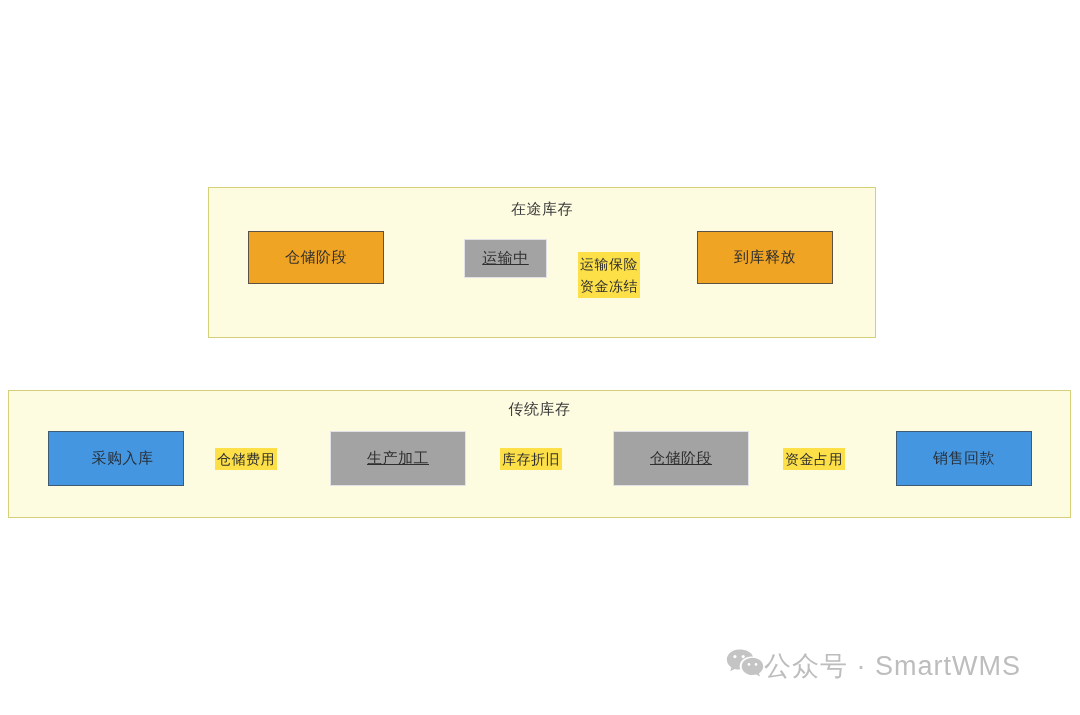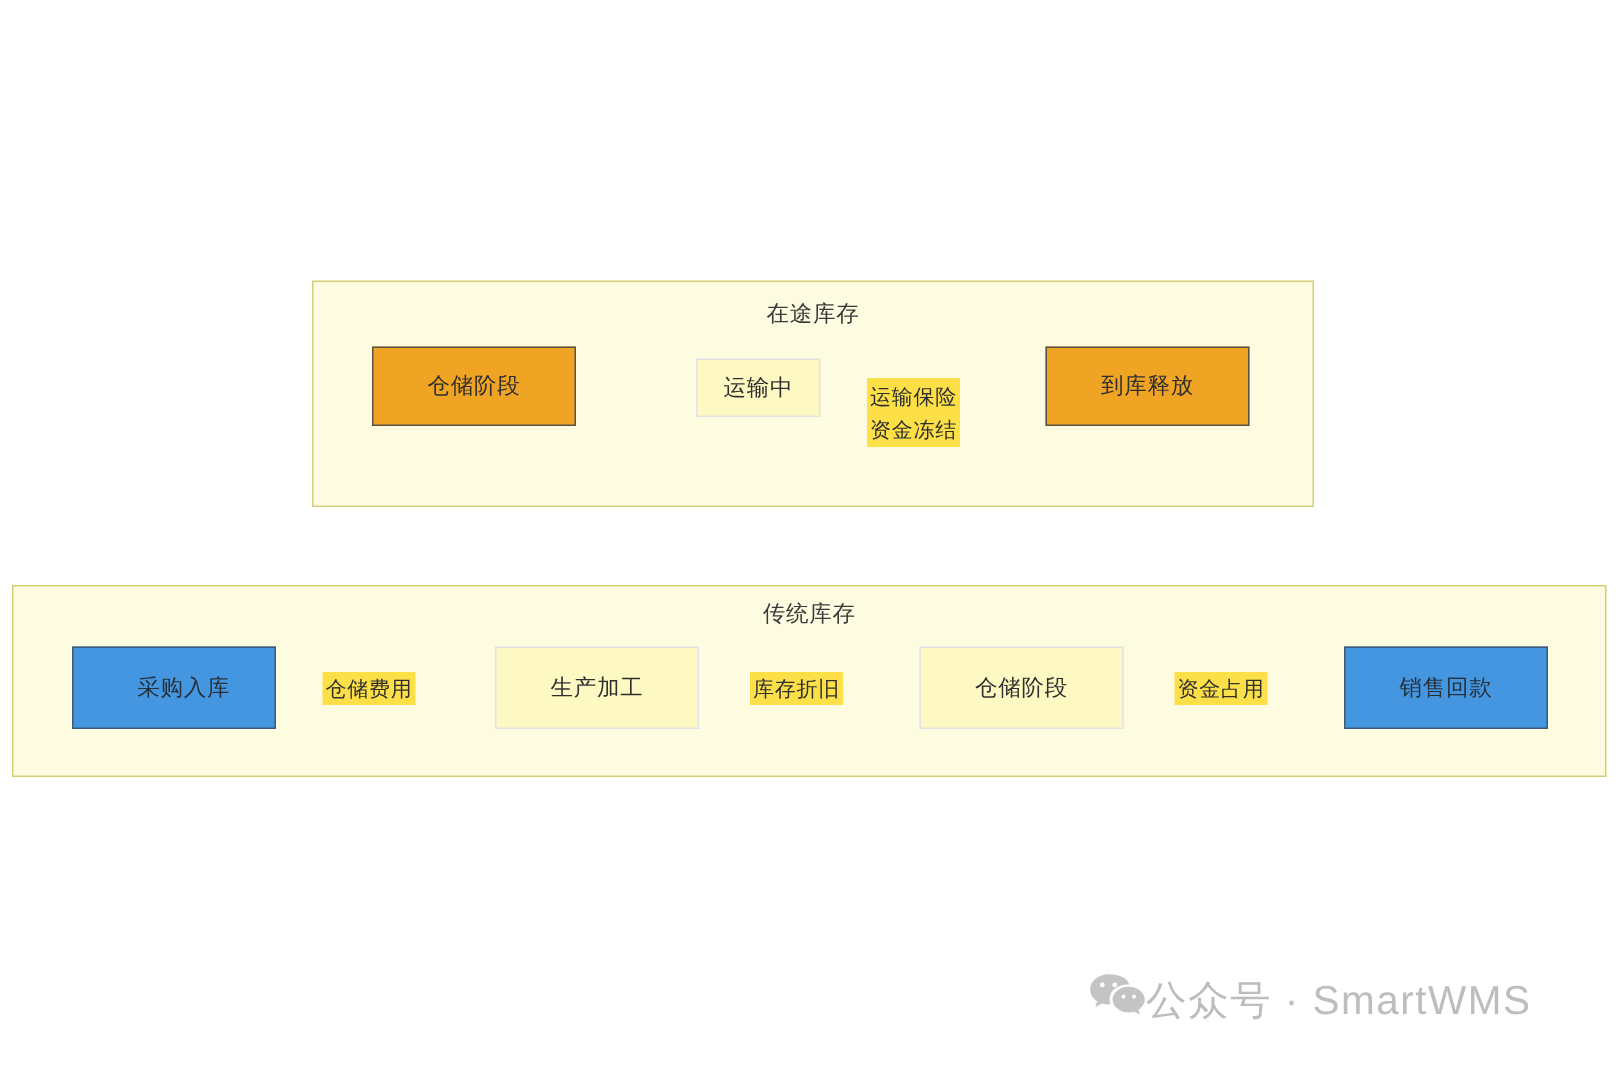--- a/index.html
+++ b/index.html
@@ -67,23 +67,24 @@
     background: #f0a424;
     border: 1.5px solid #5c5146;
     color: #2f2f2f;
   }
   .node-blue {
     background: #4596e0;
     border: 1.5px solid #3f5b73;
     color: #27303a;
   }
   .node-gray {
-    background: #fef9c3;
+    background: #a3a3a3;
     border: 1px solid #e2e2e6;
     color: #2f2f2f;
+    text-decoration: underline;
   }
 
   
   #node-order-payment { left: 248px; top: 231px; width: 136px; height: 53px; }
   #node-in-transit    { left: 464px; top: 239px; width: 83px;  height: 39px; }
   #node-arrival-release { left: 697px; top: 231px; width: 136px; height: 53px; }
 
   
   #node-purchase-inbound { left: 48px;  top: 431px; width: 136px; height: 55px; padding-left: 13px; }
   #node-production       { left: 330px; top: 431px; width: 136px; height: 55px; }

